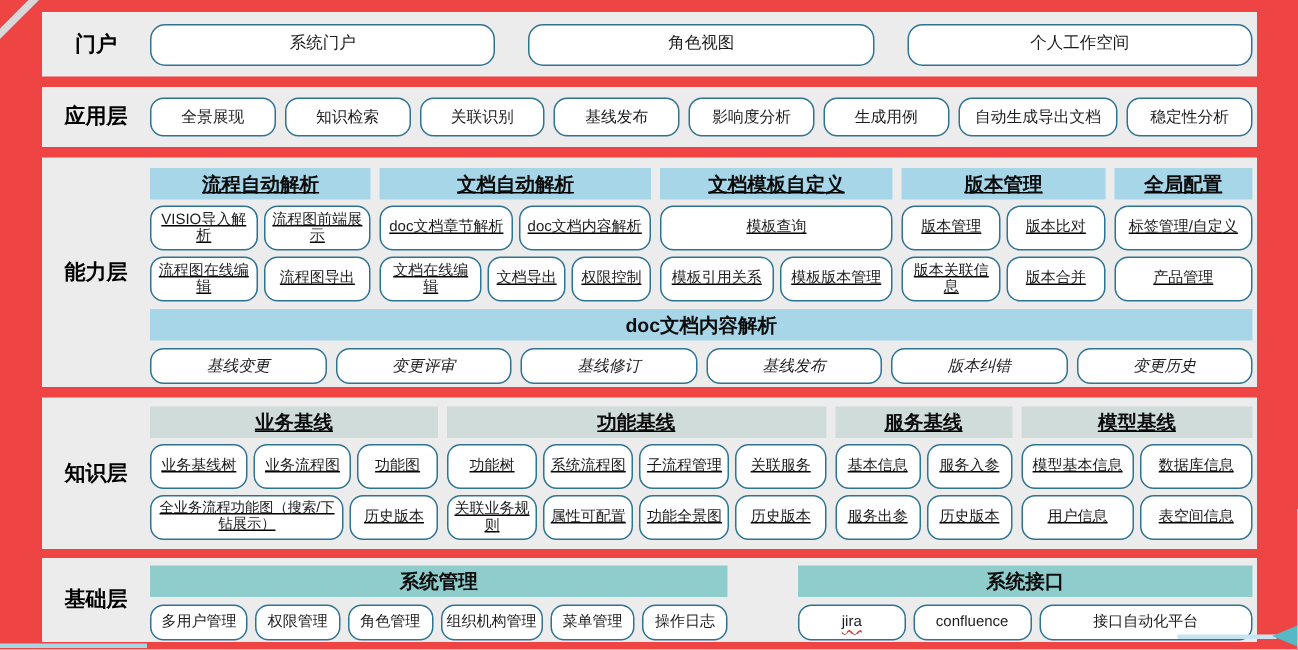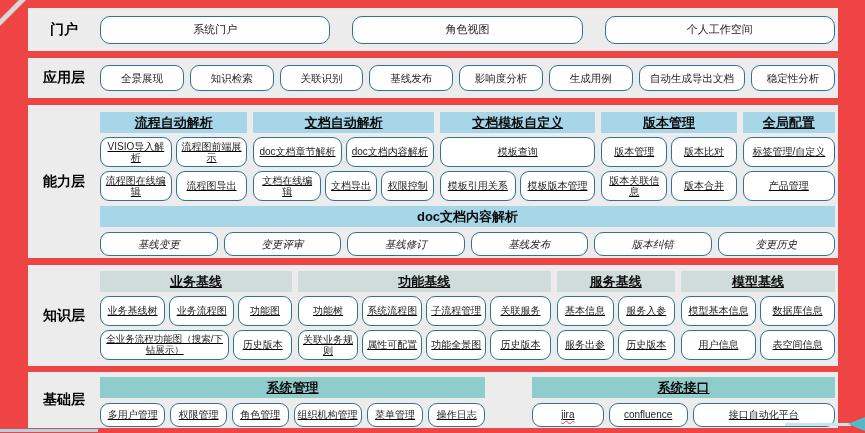--- a/index.html
+++ b/index.html
@@ -15,21 +15,21 @@
                      border-right:17px solid #55b9c6;}
   
   .band{position:absolute;left:28px;width:810px;background:#ececec;box-sizing:border-box;
         padding-left:72px;padding-right:3px;}
   .band-label{position:absolute;left:0;top:0;bottom:0;width:72px;display:flex;align-items:center;
               justify-content:center;font-weight:bold;font-size:14px;color:#000;}
   #band-portal{top:8px;height:43px;display:flex;align-items:center;}
   #band-app{top:58px;height:40px;display:flex;align-items:center;}
   #band-capability{top:105px;height:153px;padding-top:7px;}
   #band-knowledge{top:265px;height:101px;padding-top:6px;}
-  #band-foundation{top:372px;height:56px;padding-top:5px;text-decoration:underline;}
+  #band-foundation{top:372px;height:56px;padding-top:5px;}
   
   .btn{background:#fff;border:1.5px solid #2e7391;border-radius:9px;display:flex;align-items:center;
        justify-content:center;text-align:center;font-size:10px;color:#1c1c1c;line-height:1.15;
        padding:1px 3px;box-sizing:border-box;min-width:0;}
   .portal-row{display:flex;gap:22px;width:100%;}
   .portal-row .btn{flex:1;height:28px;border-radius:10px;font-size:11px;}
   .app-row{display:flex;gap:6px;width:100%;}
   .app-row .btn{flex:1;height:26px;font-size:10.5px;}
   
   .group-row{display:flex;gap:6px;}

